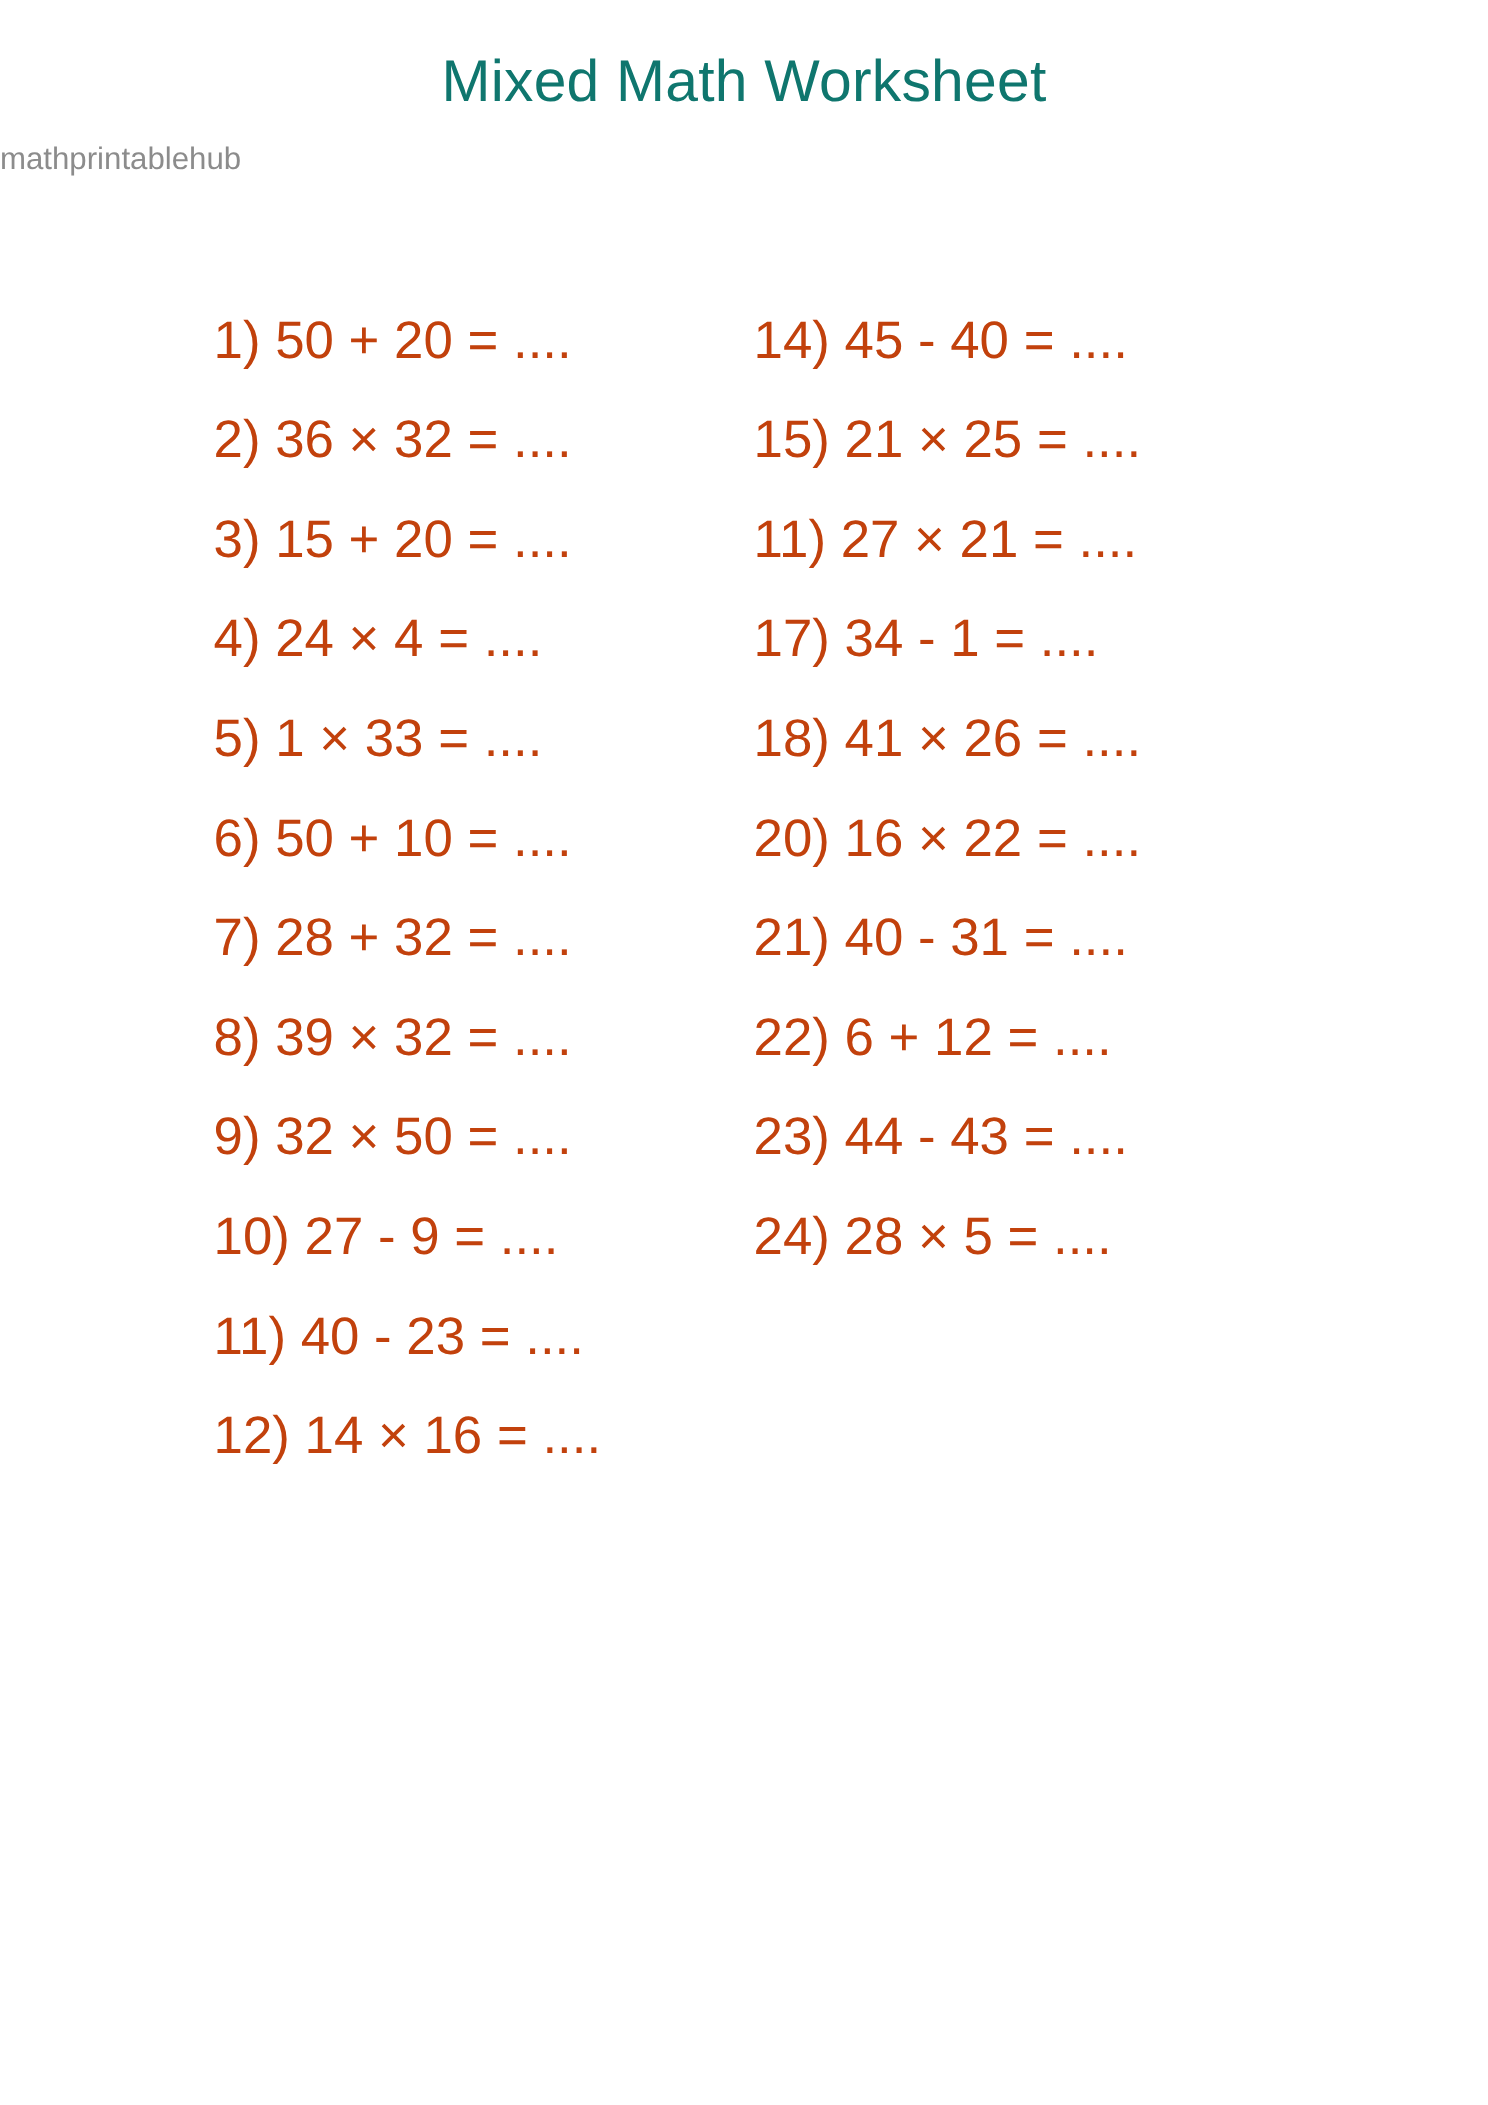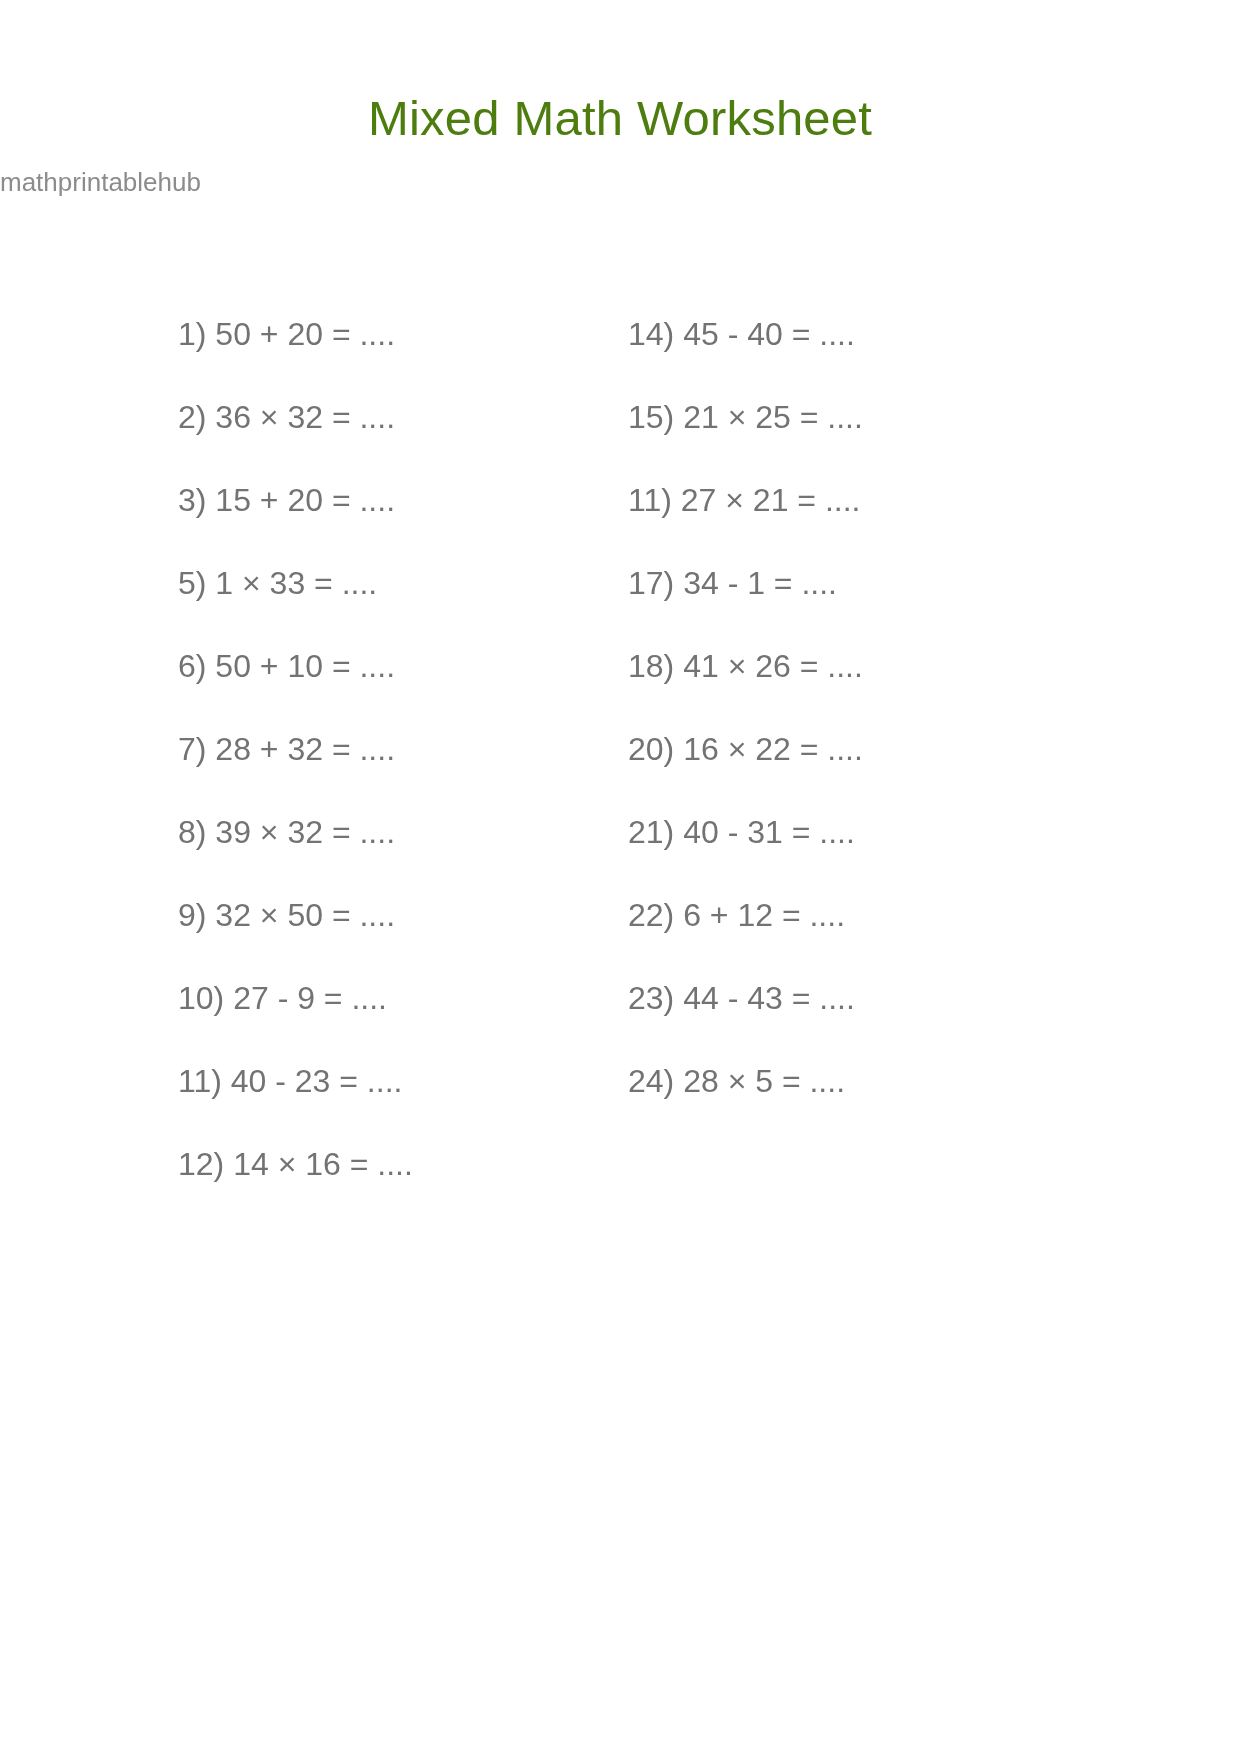--- a/index.html
+++ b/index.html
@@ -19,23 +19,23 @@
     width: 1240px;
     height: 1754px;
     box-sizing: border-box;
     padding: 0;
     position: relative;
   }
   .title {
     text-align: center;
     font-size: 49px;
     font-weight: normal;
-    color: #4d7c0f;
+    color: #0f766e;
     margin: 0;
-    padding-top: 92px;
+    padding-top: 42px;
     line-height: 1.1;
     letter-spacing: 0.2px;
   }
   .subtitle {
     text-align: left;
     font-size: 26px;
     color: #8c8c8c;
     margin: 0;
     padding-top: 22px;
     line-height: 1.1;
@@ -51,43 +51,44 @@
     display: flex;
     flex-direction: column;
   }
   .col-left {
     width: 450px;
   }
   .col-right {
     width: 450px;
   }
   .problem {
-    font-size: 32px;
+    font-size: 44px;
     line-height: 1.15;
     height: 83px;
     display: flex;
     align-items: center;
     white-space: nowrap;
-    color: #737373;
+    color: #c2410c;
   }
 </style>
 </head>
 <body>
 
 <div class="sheet">
 
   <h1 class="title">Mixed Math Worksheet</h1>
   <div class="subtitle">mathprintablehub</div>
 
   <div class="problems">
 
     <div class="col col-left">
       <div class="problem">1) 50 + 20 = ....</div>
       <div class="problem">2) 36 × 32 = ....</div>
       <div class="problem">3) 15 + 20 = ....</div>
+      <div class="problem">4) 24 × 4 = ....</div>
       <div class="problem">5) 1 × 33 = ....</div>
       <div class="problem">6) 50 + 10 = ....</div>
       <div class="problem">7) 28 + 32 = ....</div>
       <div class="problem">8) 39 × 32 = ....</div>
       <div class="problem">9) 32 × 50 = ....</div>
       <div class="problem">10) 27 - 9 = ....</div>
       <div class="problem">11) 40 - 23 = ....</div>
       <div class="problem">12) 14 × 16 = ....</div>
     </div>
 

